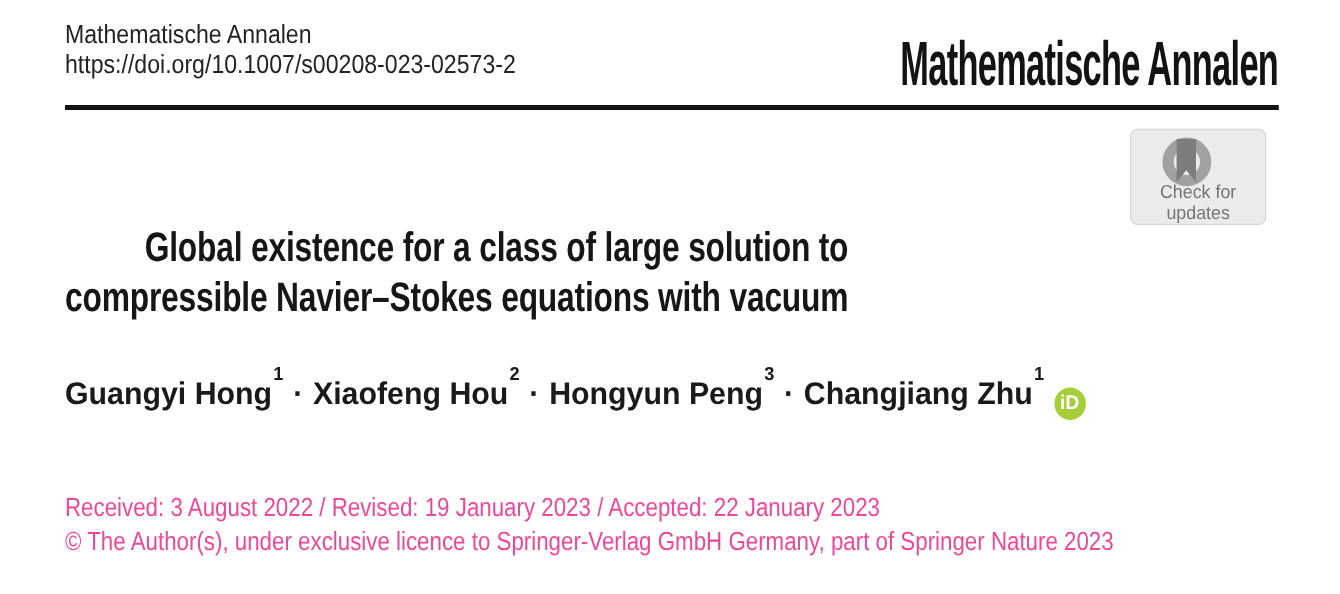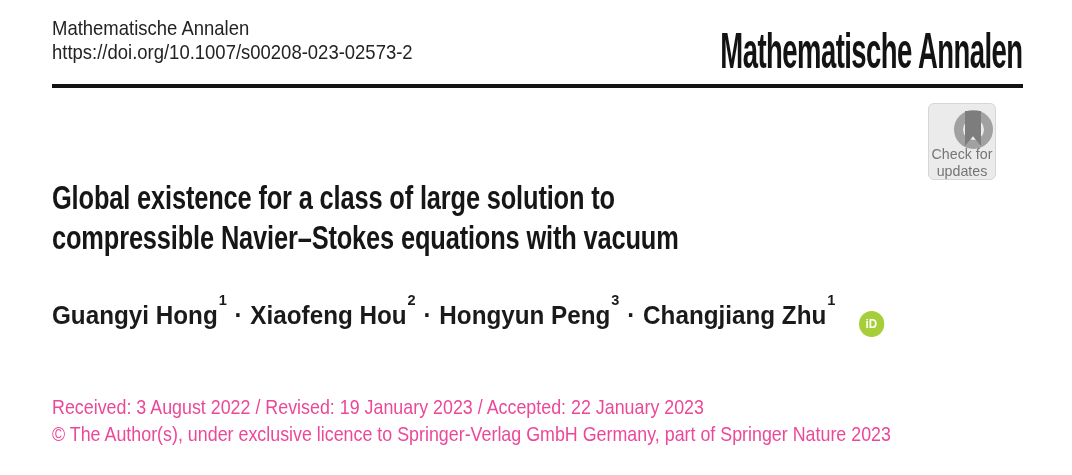--- a/index.html
+++ b/index.html
@@ -25,21 +25,21 @@
     font-size:50px;line-height:50px;font-weight:bold;color:#131313;
     letter-spacing:-1px;
     transform:scaleX(0.55);transform-origin:right center;white-space:nowrap;
   }
   .rule{
     position:absolute;left:52px;top:84px;width:971px;height:4px;
     background:#131313;
   }
   
   .badge{
-    position:absolute;left:928px;top:103px;width:68px;height:77px;
+    position:absolute;left:904px;top:103px;width:109px;height:77px;
     background:#ebebeb;border:1px solid #d6d6d6;border-radius:6px;
     box-sizing:border-box;cursor:pointer;
   }
   .badge-ring{
     position:absolute;left:25px;top:6px;width:39px;height:39px;
     border:9px solid #a1a1a1;border-radius:50%;box-sizing:border-box;
   }
   .badge-bookmark{
     position:absolute;left:36px;top:7px;width:16px;height:35px;
     background:#7d7d7d;
@@ -48,39 +48,40 @@
   .badge-text{
     position:absolute;top:42px;left:0;width:100%;
     text-align:center;font-size:15px;line-height:16.5px;color:#757575;
     transform:scaleX(0.95);transform-origin:center;
   }
   
   .title{
     position:absolute;left:52px;top:178px;
     font-size:33px;line-height:40px;font-weight:bold;color:#161616;
     letter-spacing:-0.2px;
+    text-align:right;
   }
   .title .cline{
     transform:scaleX(0.77);transform-origin:left center;white-space:nowrap;
   }
   
   .authors{
     position:absolute;left:52px;top:298px;
     font-size:25px;line-height:34px;font-weight:bold;color:#1a1a1a;
     transform:scaleX(0.97);transform-origin:left center;white-space:nowrap;
   }
   .authors sup{
     font-size:15px;line-height:0;position:relative;top:-10px;margin-left:1px;
   }
   .authors .sep{margin:0 8px;}
   .orcid{
     display:inline-block;width:26px;height:26px;border-radius:50%;
     background:#A6CE39;color:#ffffff;
-    font-size:12px;font-weight:bold;text-align:center;line-height:26px;
-    margin-left:24px;vertical-align:-4px;cursor:pointer;
+    font-size:16px;font-weight:bold;text-align:center;line-height:26px;
+    margin-left:8px;vertical-align:-4px;cursor:pointer;
   }
   
   .footer{
     position:absolute;left:52px;top:393px;
     font-size:21px;line-height:27px;color:#ec4899;
   }
   .footer .cline{
     transform:scaleX(0.85);transform-origin:left center;white-space:nowrap;
   }
 </style>

